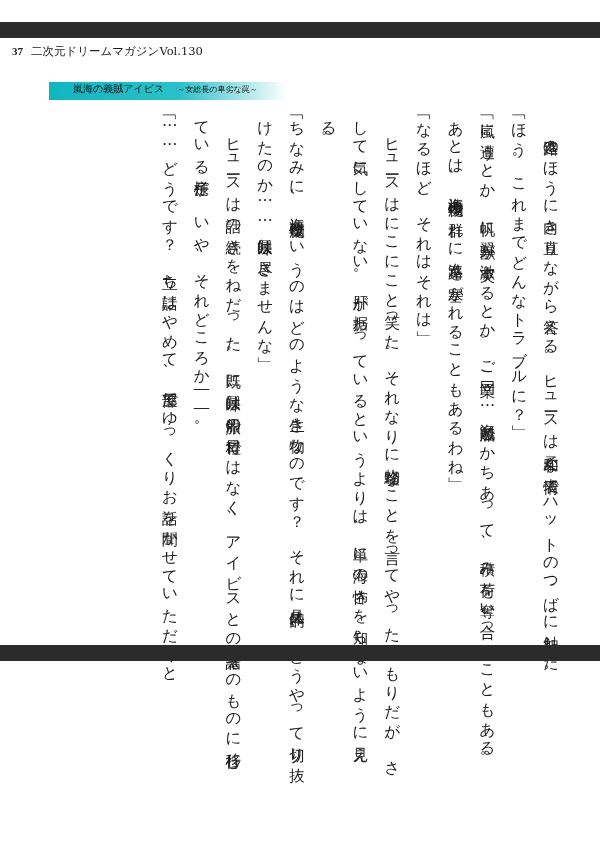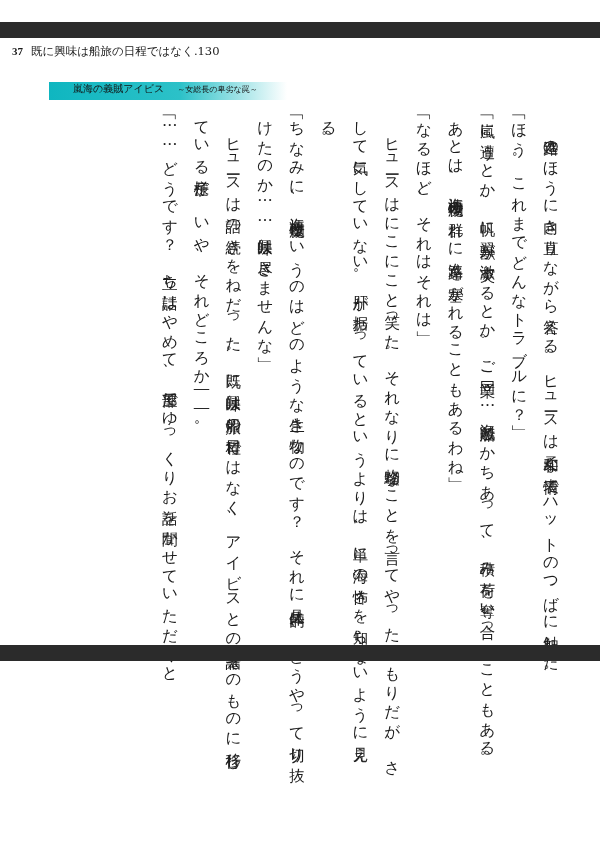--- a/index.html
+++ b/index.html
@@ -115,21 +115,21 @@
 </style>
 </head>
 <body>
 
 <div class="page">
 
   <div class="viewer-bar top"></div>
 
   <div class="page-header">
     <span class="page-number">37</span>
-    <span class="magazine-title">既に興味は船旅の日程ではなく.130</span>
+    <span class="magazine-title">二次元ドリームマガジンVol.130</span>
   </div>
 
   <div class="chapter-banner">
     <div class="banner-bg"></div>
     <div class="banner-text">
       <span>嵐海の義賊アイビス</span>
       <span class="banner-sub">～女総長の卑劣な罠～</span>
     </div>
   </div>
 

